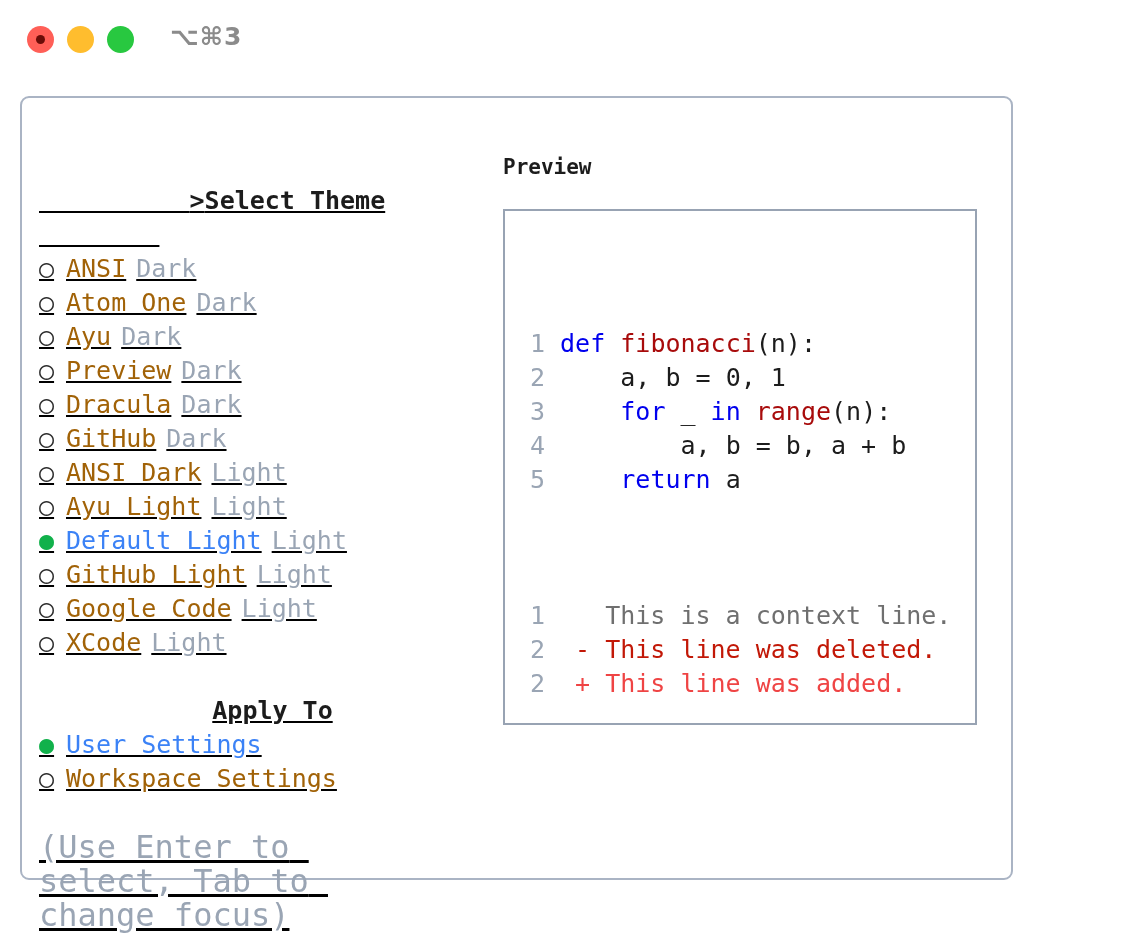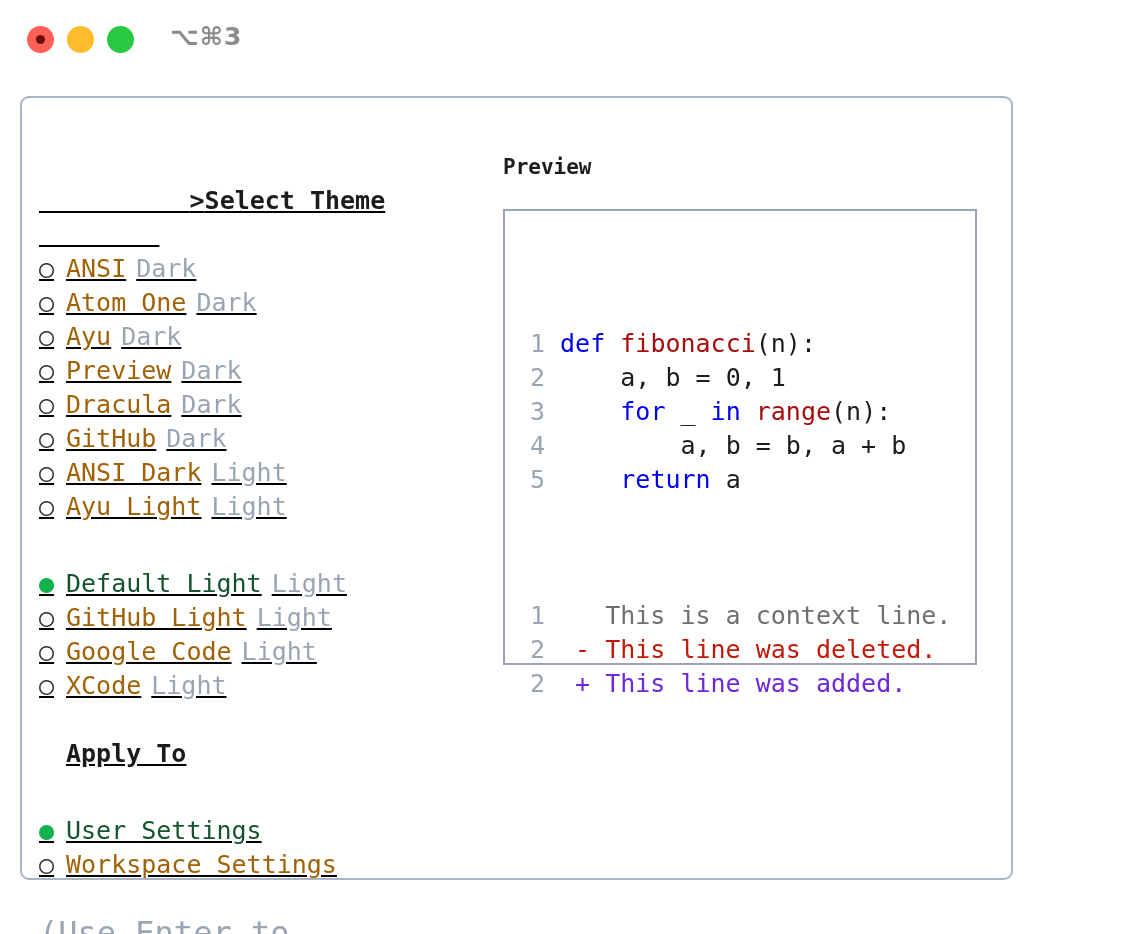--- a/index.html
+++ b/index.html
@@ -116,37 +116,38 @@
     color: #2d2d2d;
   }
   .opt-marker {
     display: inline-block;
     width: 27px;
     flex: 0 0 27px;
     color: #2d2d2d;
     font-size: 25px;
   }
   .opt-row.selected .opt-marker { color: #11b14b; }
-  .opt-row.selected .opt-label  { color: #14532d; margin-top: 43px; }
+  .opt-row.selected .opt-label  { color: #3b82f6; }
   .opt-label { color: #a16207; }
   .opt-tag {
     color: #9aa5b4;
     margin-left: 10px;
     text-align: right;
   }
 
   .group-gap { height: 34px; }
 
   .apply-title {
     font-size: 25px;
     font-weight: bold;
     color: #1c1c1c;
     line-height: 34px;
     padding-left: 27px;
     white-space: pre;
+    text-align: center;
   }
 
   .hint {
     margin-top: 34px;
     font-size: 32px;
     line-height: 34px;
     color: #9aa5b4;
     width: 400px;
     white-space: pre-wrap;
   }
@@ -160,21 +161,21 @@
   }
   .preview-title {
     font-size: 21px;
     font-weight: bold;
     color: #1c1c1c;
     line-height: 34px;
   }
   .preview-box {
     margin-top: 25px;
     width: 474px;
-    height: 456px;
+    height: 516px;
     border: 2px solid #98a3b3;
     box-sizing: border-box;
     background: #ffffff;
     position: relative;
   }
   .code {
     position: absolute;
     left: 14px;
     top: 48px;
     font-size: 25px;
@@ -188,21 +189,21 @@
     text-align: right;
     color: #9aa5b4;
   }
   .tok-kw   { color: #0000ee; }
   .tok-fn   { color: #a80b0b; }
   .tok-txt  { color: #1c1c1c; }
 
   .diff-block { margin-top: 34px; }
   .diff-ctx { color: #6f6f6f; }
   .diff-del { color: #c21807; text-align: center; }
-  .diff-add { color: #6d28d9; }
+  .diff-add { color: #ef4444; }
 </style>
 </head>
 <body>
 
 <div class="window">
 
   <div class="titlebar">
     <div class="lights">
       <div class="light light-close"></div>
       <div class="light light-min"></div>

